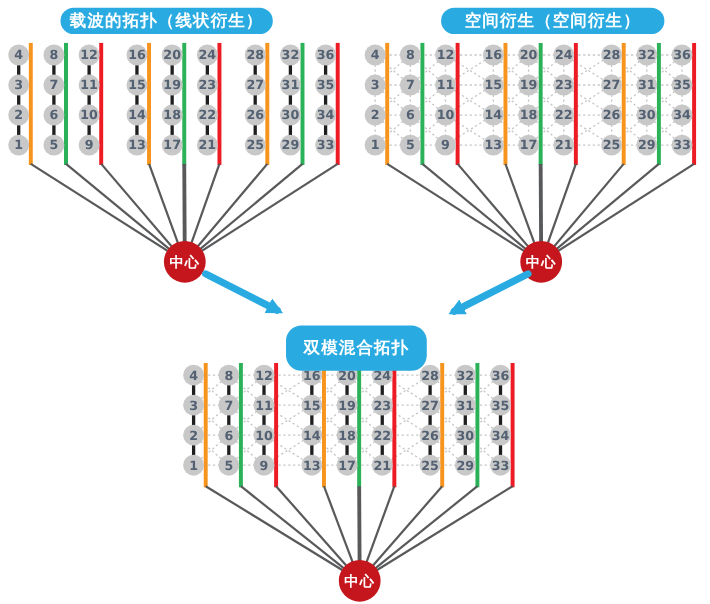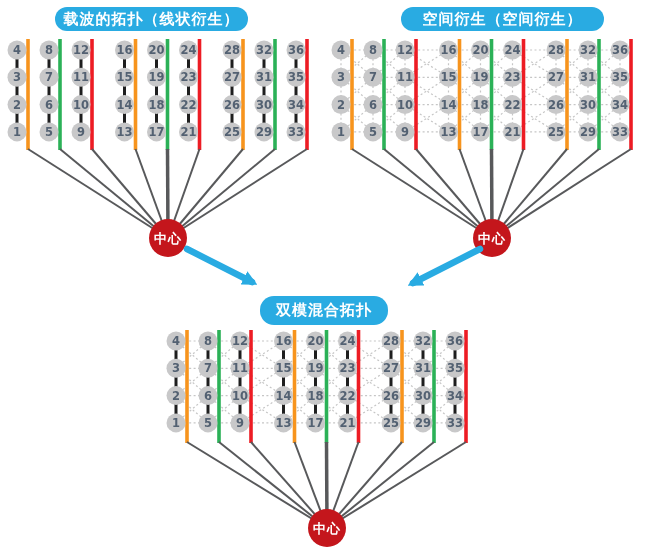--- a/index.html
+++ b/index.html
@@ -12,21 +12,21 @@
   .stage { position:relative; width:645px; height:549px; background:#fff; overflow:hidden; }
   .stage svg { position:absolute; left:0; top:0; }
   .badge {
     position:absolute;
     display:flex; align-items:center; justify-content:center;
     color:#fff; font-weight:bold; font-size:15px; letter-spacing:1px;
     border-radius:14px; white-space:nowrap;text-align:center;
   }
   #badge-carrier  { left:55px;  top:7px;   width:193px; height:24px; }
   #badge-wireless { left:401px; top:7px;   width:203px; height:24px; }
-  #badge-hybrid   { left:260px; top:296px; width:128px; height:29px; }
+  #badge-hybrid   { left:260px; top:296px; width:128px; height:41px; }
   text { font-family:"DejaVu Sans","Liberation Sans",sans-serif; }
 </style>
 </head>
 <body>
 
 <div class="stage">
 
   <svg id="scene" width="645" height="549" viewBox="0 0 645 549">
     <defs>
       <marker id="ah" viewBox="0 0 10 10" refX="6" refY="5" markerWidth="15" markerHeight="15" orient="auto" markerUnits="userSpaceOnUse">

